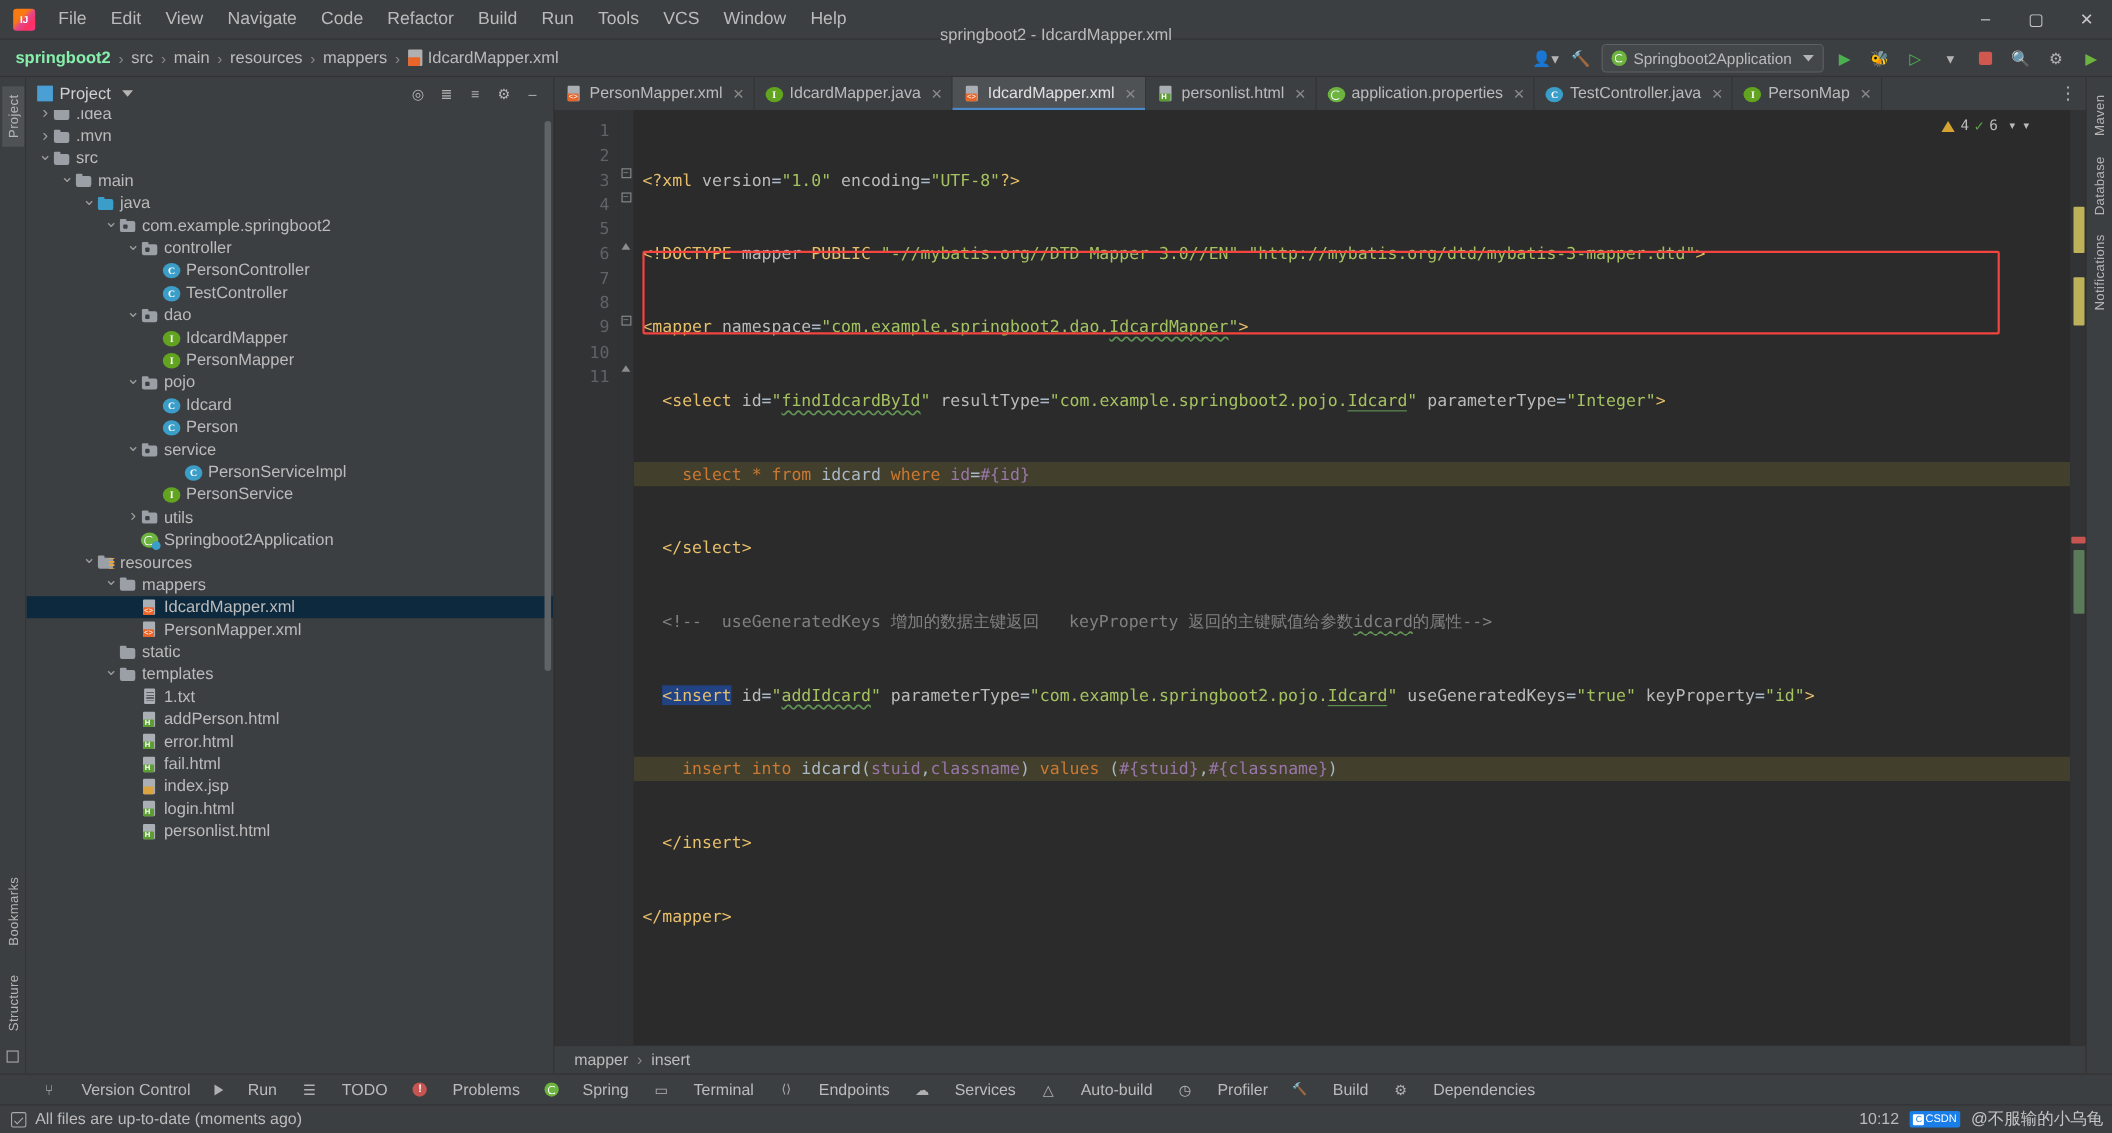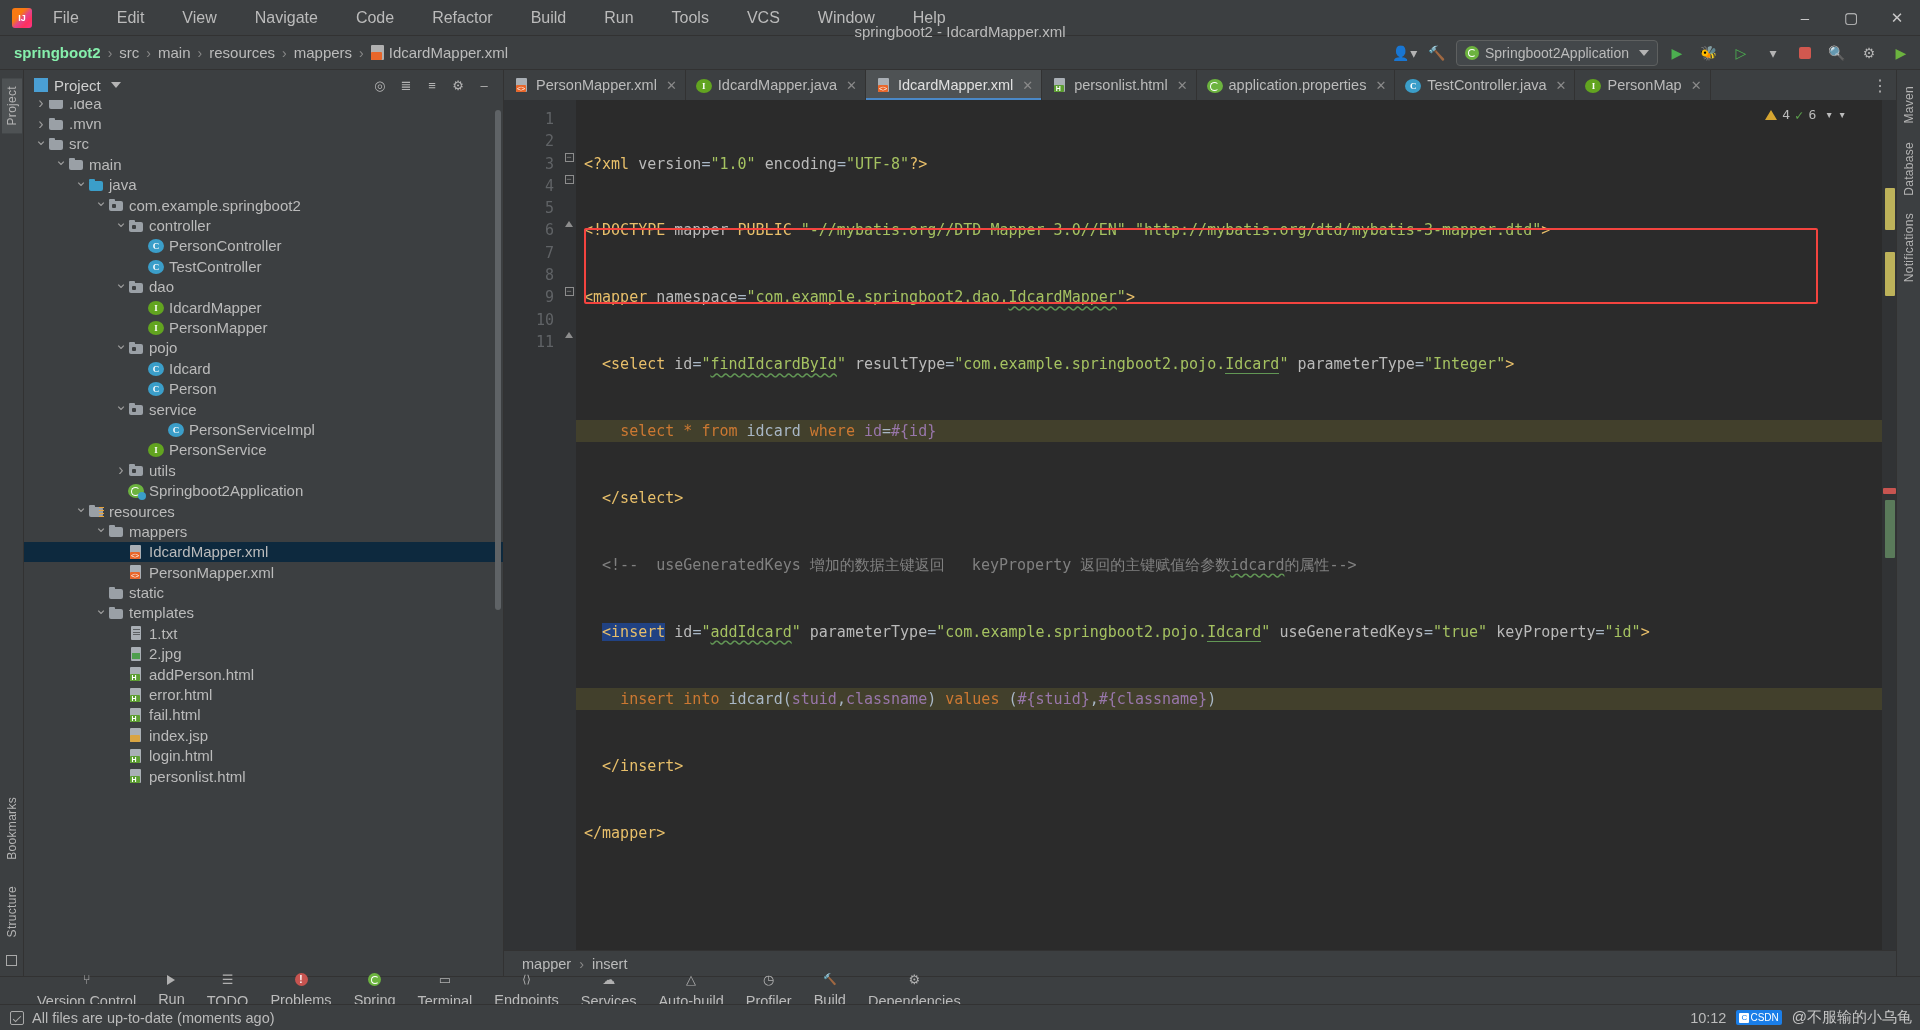--- a/index.html
+++ b/index.html
@@ -20,21 +20,21 @@
   .ij-logo {
     width: 20px; height: 20px; margin: 0 10px 0 12px; border-radius: 3px;
     background: linear-gradient(135deg,#f97a12 0%,#f97a12 35%,#e3438c 55%,#fe315d 75%,#ff318c 100%);
     position: relative; flex: 0 0 20px;
   }
   .ij-logo::after {
     content: "IJ"; position: absolute; inset: 0; color: #fff; font-size: 9px;
     font-weight: bold; display: flex; align-items: center; justify-content: center;
     font-family: "Liberation Sans", sans-serif;
   }
-  .menu { display: flex; align-items: flex-start; gap: 16px; }
+  .menu { display: flex; align-items: flex-start; gap: 0; }
   .menu-item {
     color: #bbbbbb; font-size: 16px; padding: 5px 11px; cursor: default;
     white-space: nowrap;
   }
   .title-center {
     position: absolute; left: 0; right: 0; text-align: center;
     color: #bbbbbb; font-size: 15px; pointer-events: none; margin-top: 28px;
   }
   .win-ctrls { margin-left: auto; display: flex; align-items: center; gap: 0; z-index: 5; }
   .win-btn {
@@ -259,22 +259,22 @@
     padding-left: 18px; color: #bbbbbb; font-size: 14.5px; gap: 8px; border-top:1px solid #323232;
   }
   .editor-crumbs .sep { color: #888; }
 
   
   .toolbar-bottom {
     height: 28px; flex: 0 0 28px; background: #3c3f41; display: flex; align-items: center;
     padding-left: 26px; gap: 0; border-top: 1px solid #323232;
   }
   .twbtn {
-    display: flex; align-items: center; gap: 6px; color: #bbbbbb; font-size: 14.5px;
-    padding: 3px 11px; border-radius: 3px; white-space: nowrap; flex-direction: column;
+    display: flex; align-items: center; gap: 22px; color: #bbbbbb; font-size: 14.5px;
+    padding: 3px 11px; border-radius: 3px; white-space: nowrap;
   }
   .gl { font-size: 13px; color: #b0b0b0; display:inline-flex; width:15px; justify-content:center;}
   .gl.vc::before { content:"⑂"; }
   .gl.run { width:0;height:0;border-left:8px solid #b0b0b0;border-top:5px solid transparent;border-bottom:5px solid transparent; }
   .gl.todo::before { content:"☰"; }
   .gl.prob::before { content:"!"; background:#c75450; color:#fff; border-radius:50%; width:13px;height:13px; display:flex;align-items:center;justify-content:center;font-size:10px;font-weight:bold;}
   .gl.spring { width:13px;height:13px;border-radius:50%;background:#6cb33f;position:relative;}
   .gl.spring::after{content:"";position:absolute;left:3px;top:3px;width:6px;height:6px;border:1.3px solid #fff;border-radius:50%;border-right-color:transparent;}
   .gl.term::before { content:"▭"; }
   .gl.endp::before { content:"⟨⟩"; font-size:11px;}
@@ -566,26 +566,20 @@
             <span style="width:70px;flex:0 0 70px;"></span>
             <span class="arrow down"></span>
             <span class="ico folder"></span>
             <span class="tlabel">templates</span>
           </div>
           <div class="tnode">
             <span style="width:90px;flex:0 0 90px;"></span>
             <span class="arrow"></span>
             <span class="ico txt"></span>
             <span class="tlabel">1.txt</span>
-          </div>
-          <div class="tnode">
-            <span style="width:90px;flex:0 0 90px;"></span>
-            <span class="arrow"></span>
-            <span class="ico jpg"></span>
-            <span class="tlabel">2.jpg</span>
           </div>
           <div class="tnode">
             <span style="width:90px;flex:0 0 90px;"></span>
             <span class="arrow"></span>
             <span class="ico html">
               <span class="ch">H</span>
             </span>
             <span class="tlabel">addPerson.html</span>
           </div>
           <div class="tnode">

